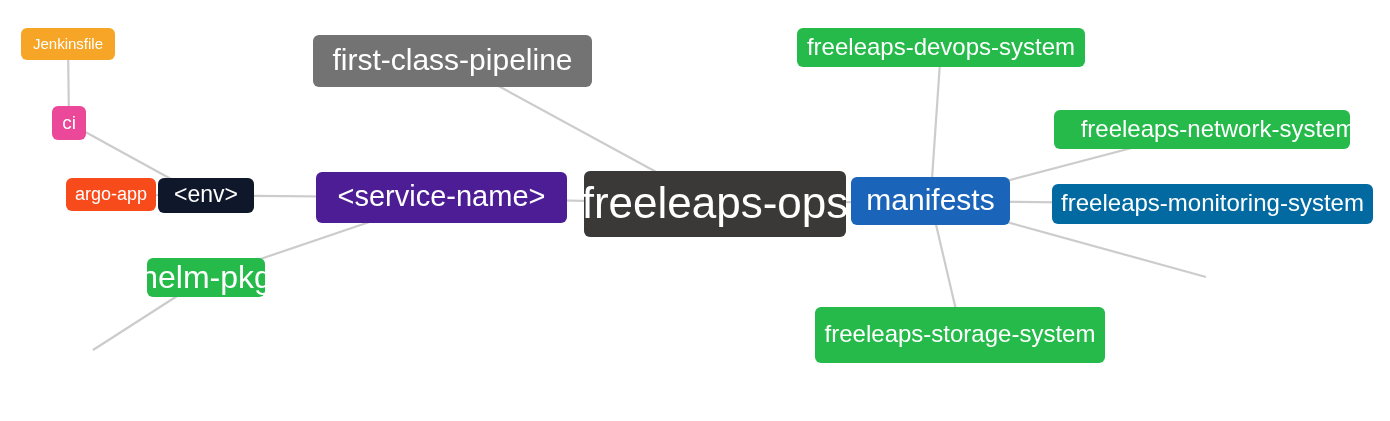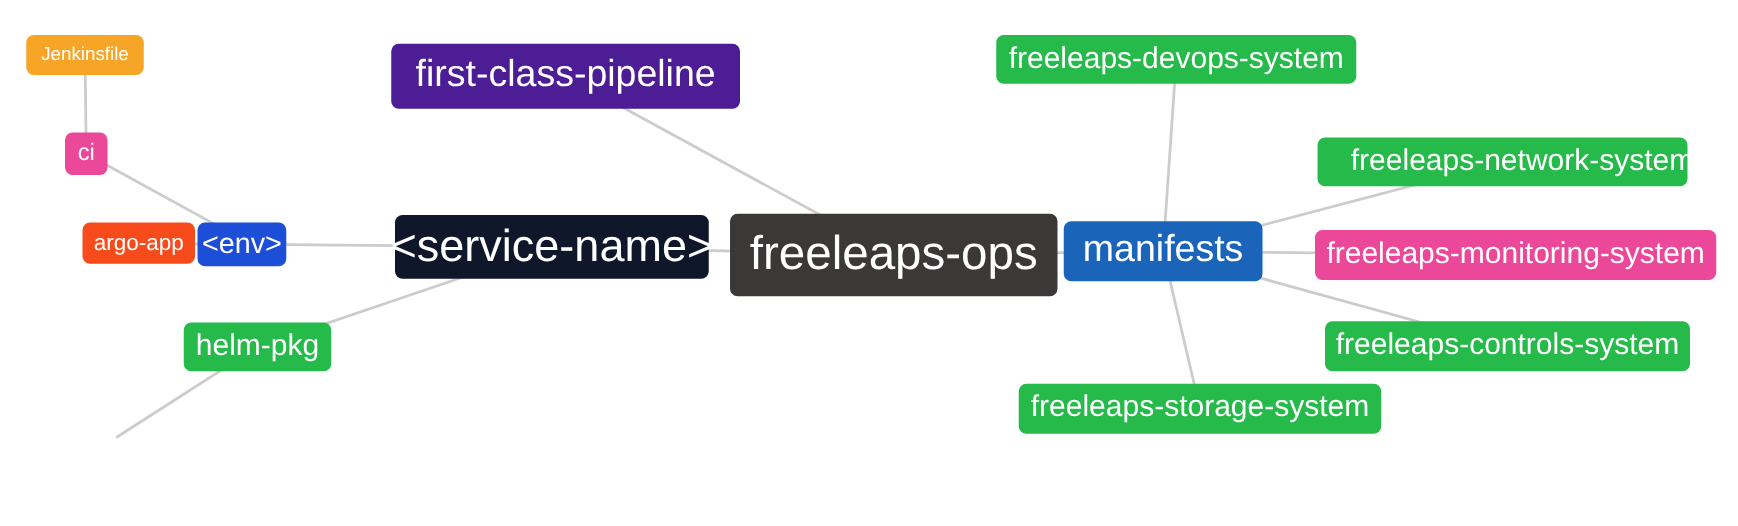--- a/index.html
+++ b/index.html
@@ -63,46 +63,43 @@
 
 <div class="node" style="left: 21px; top: 28px; width: 94px; height: 32px; font-size: 15px; background: rgb(247, 165, 39); color: rgb(255, 255, 255);">
       <span>Jenkinsfile</span>
     </div>
     <div class="node" style="left: 52px; top: 106px; width: 34px; height: 34px; font-size: 19px; background: #ec4899; color: rgb(255, 255, 255);">
       <span>ci</span>
     </div>
     <div class="node" style="left: 31px; top: 178px; width: 90px; height: 33px; font-size: 18px; background: rgb(248, 75, 28); color: rgb(255, 255, 255); margin-left: 35px;">
       <span>argo-app</span>
     </div>
-    <div class="node" style="left: 158px; top: 178px; width: 71px; height: 35px; font-size: 23px; background: #1d4ed8; color: rgb(255, 255, 255);">
+    <div class="node" style="left: 158px; top: 178px; width: 96px; height: 35px; font-size: 23px; background: #0f172a; color: rgb(255, 255, 255);">
       <span>&lt;env&gt;</span>
     </div>
-    <div class="node" style="left: 313px; top: 35px; width: 279px; height: 52px; font-size: 30px; background: #4c1d95; color: rgb(255, 255, 255);">
+    <div class="node" style="left: 313px; top: 35px; width: 279px; height: 52px; font-size: 30px; background: #737373; color: rgb(255, 255, 255);">
       <span>first-class-pipeline</span>
     </div>
-    <div class="node" style="left: 316px; top: 172px; width: 251px; height: 51px; font-size: 36px; background: #0f172a; color: rgb(255, 255, 255);">
+    <div class="node" style="left: 316px; top: 172px; width: 251px; height: 51px; font-size: 29px; background: #4c1d95; color: rgb(255, 255, 255);">
       <span>&lt;service-name&gt;</span>
     </div>
-    <div class="node" style="left: 584px; top: 171px; width: 262px; height: 66px; font-size: 38px; background: rgb(59, 56, 56); color: rgb(255, 255, 255);">
+    <div class="node" style="left: 584px; top: 171px; width: 262px; height: 66px; font-size: 44px; background: rgb(59, 56, 56); color: rgb(255, 255, 255);">
       <span>freeleaps-ops</span>
     </div>
     <div class="node" style="left: 851px; top: 177px; width: 159px; height: 48px; font-size: 30px; background: rgb(26, 100, 186); color: rgb(255, 255, 255);">
       <span>manifests</span>
     </div>
     <div class="node" style="left: 797px; top: 28px; width: 288px; height: 39px; font-size: 24px; background: rgb(37, 186, 74); color: rgb(255, 255, 255);">
       <span>freeleaps-devops-system</span>
     </div>
     <div class="node" style="left: 1054px; top: 110px; width: 296px; height: 39px; font-size: 24px; background: rgb(37, 186, 74); color: rgb(255, 255, 255); padding-left: 32px;">
       <span>freeleaps-network-system</span>
     </div>
-    <div class="node" style="left: 1052px; top: 184px; width: 321px; height: 40px; font-size: 24px; background: #ec4899; color: rgb(255, 255, 255);">
+    <div class="node" style="left: 1052px; top: 184px; width: 321px; height: 40px; font-size: 24px; background: #0369a1; color: rgb(255, 255, 255);">
       <span>freeleaps-monitoring-system</span>
     </div>
-    <div class="node" style="left: 1060px; top: 257px; width: 292px; height: 40px; font-size: 24px; background: rgb(37, 186, 74); color: rgb(255, 255, 255);">
-      <span>freeleaps-controls-system</span>
-    </div>
-    <div class="node" style="left: 815px; top: 307px; width: 290px; height: 40px; font-size: 24px; background: rgb(37, 186, 74); color: rgb(255, 255, 255);">
+    <div class="node" style="left: 815px; top: 307px; width: 290px; height: 56px; font-size: 24px; background: rgb(37, 186, 74); color: rgb(255, 255, 255);">
       <span>freeleaps-storage-system</span>
     </div>
-    <div class="node" style="left: 147px; top: 258px; width: 118px; height: 39px; font-size: 24px; background: rgb(37, 186, 74); color: rgb(255, 255, 255);">
+    <div class="node" style="left: 147px; top: 258px; width: 118px; height: 39px; font-size: 32px; background: rgb(37, 186, 74); color: rgb(255, 255, 255);">
       <span>helm-pkg</span>
     </div>
   </div>
 
 </body></html>

